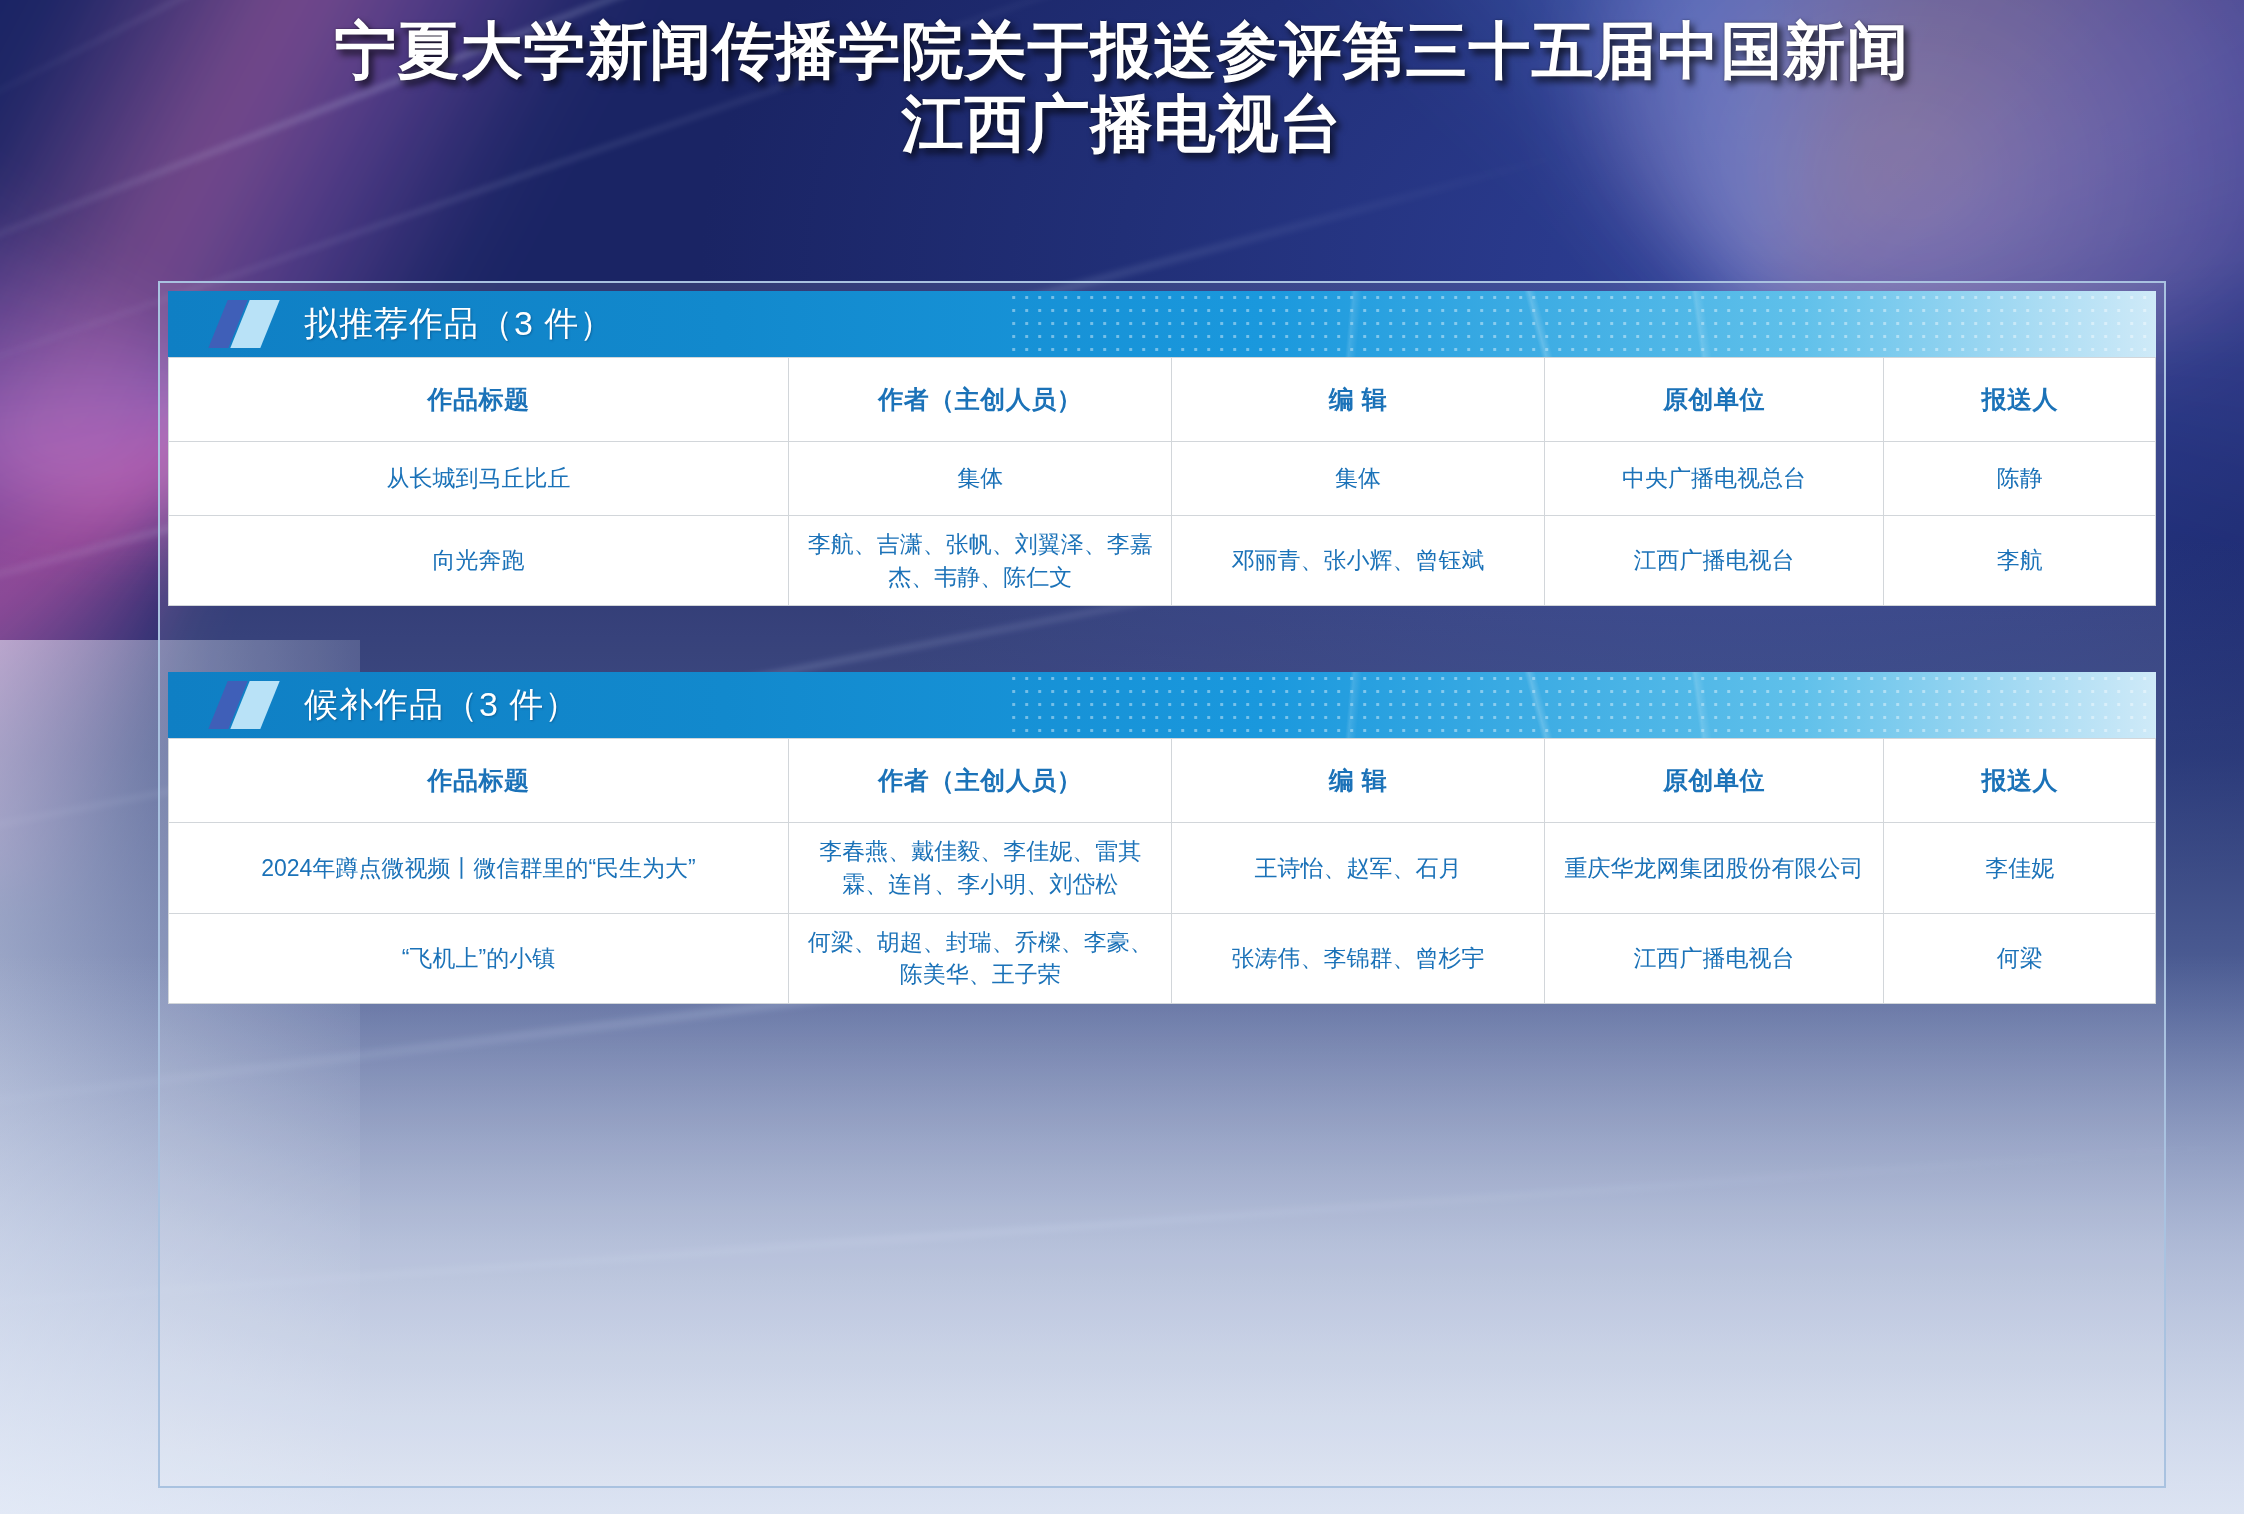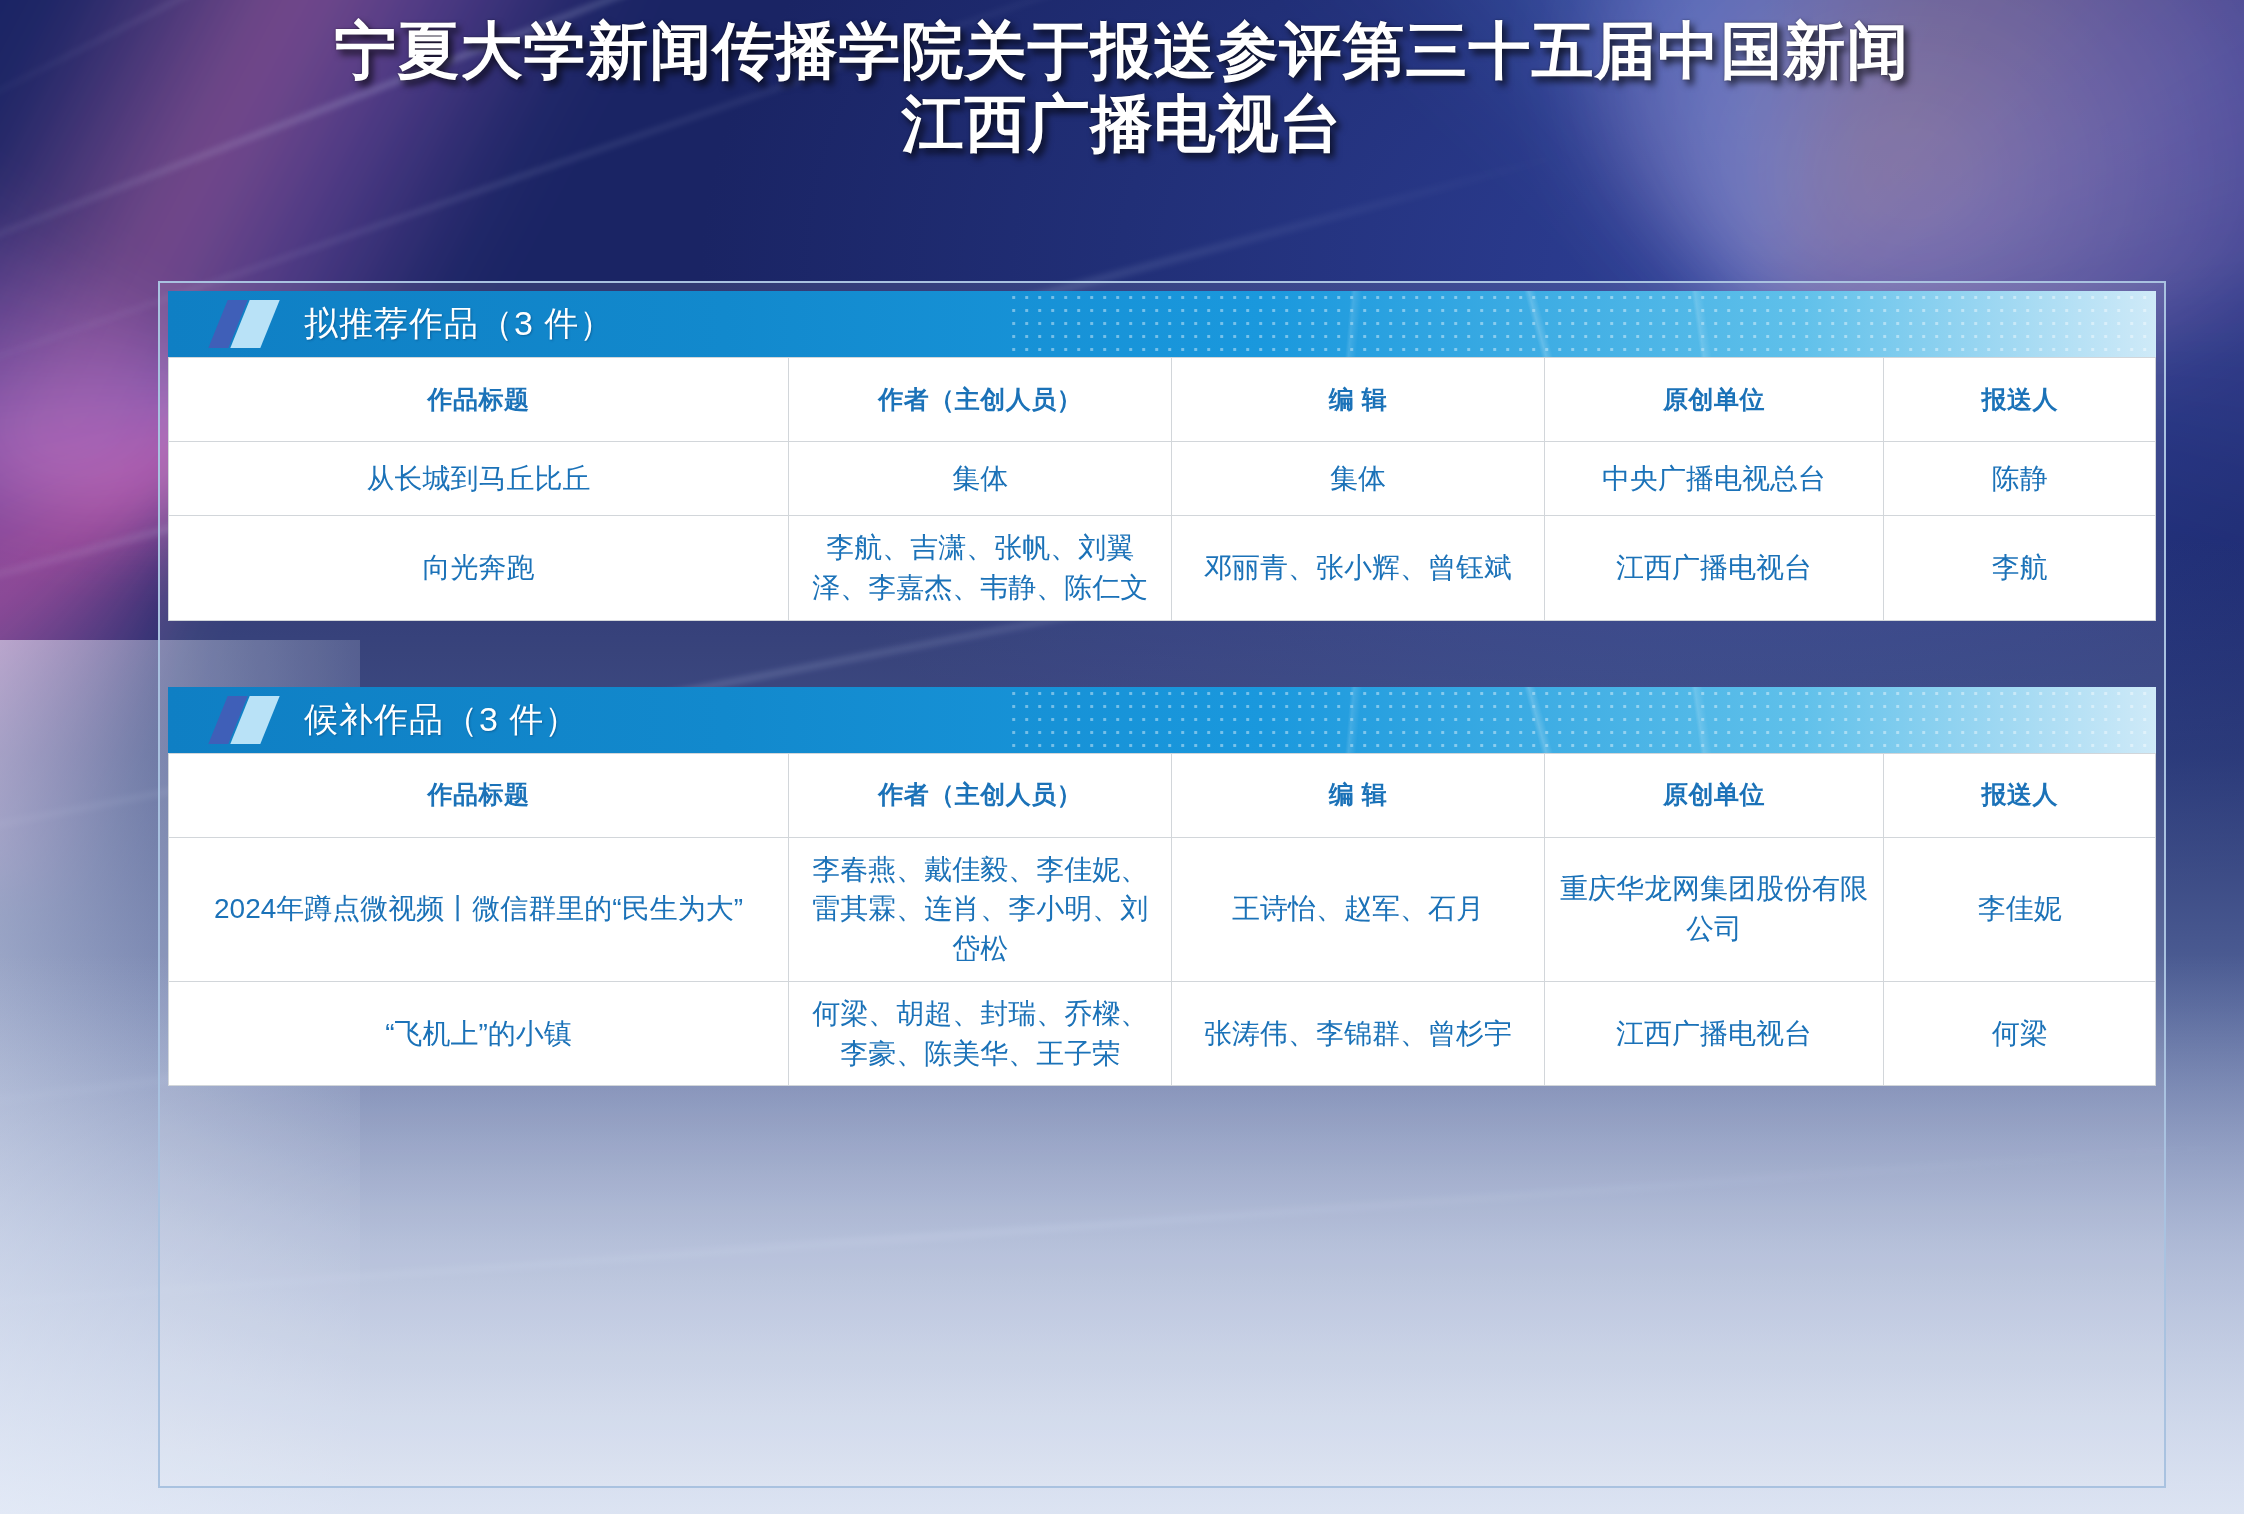--- a/index.html
+++ b/index.html
@@ -175,21 +175,21 @@
   
   table.grid {
     width: 100%;
     border-collapse: collapse;
     background: #ffffff;
     table-layout: fixed;
   }
   table.grid th, table.grid td {
     border: 1px solid #d2d6da;
     color: #1b72b8;
-    font-size: 28px;
+    font-size: 23px;
     text-align: center;
     vertical-align: middle;
     padding: 12px 10px;
     line-height: 1.42;
     word-break: break-all;
   }
   table.grid th {
     font-weight: 700;
     font-size: 25px;
     height: 84px;

